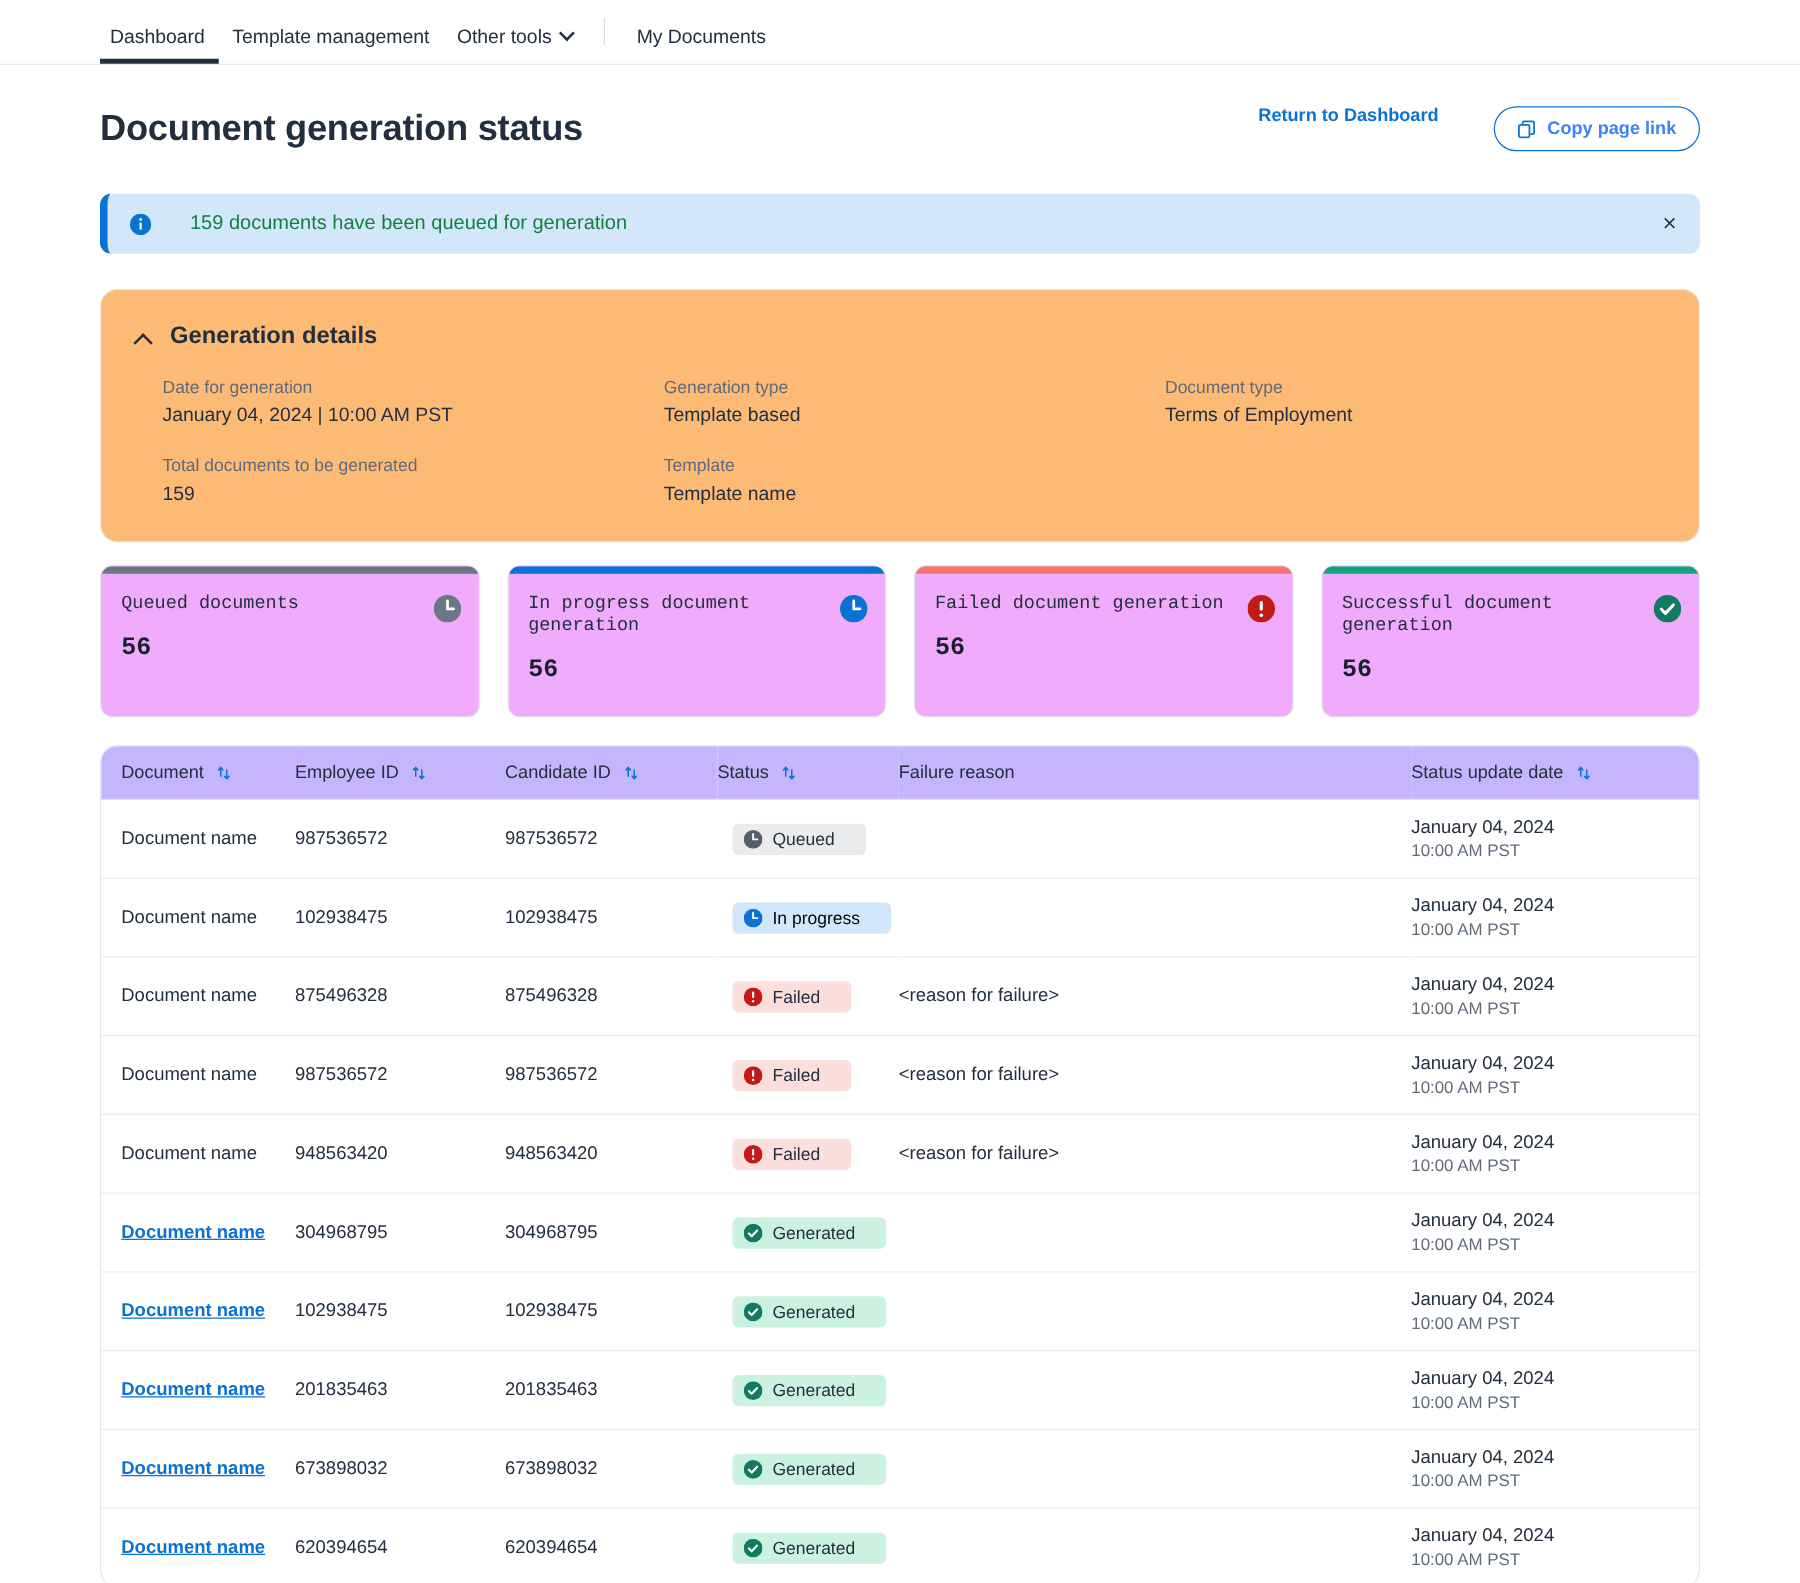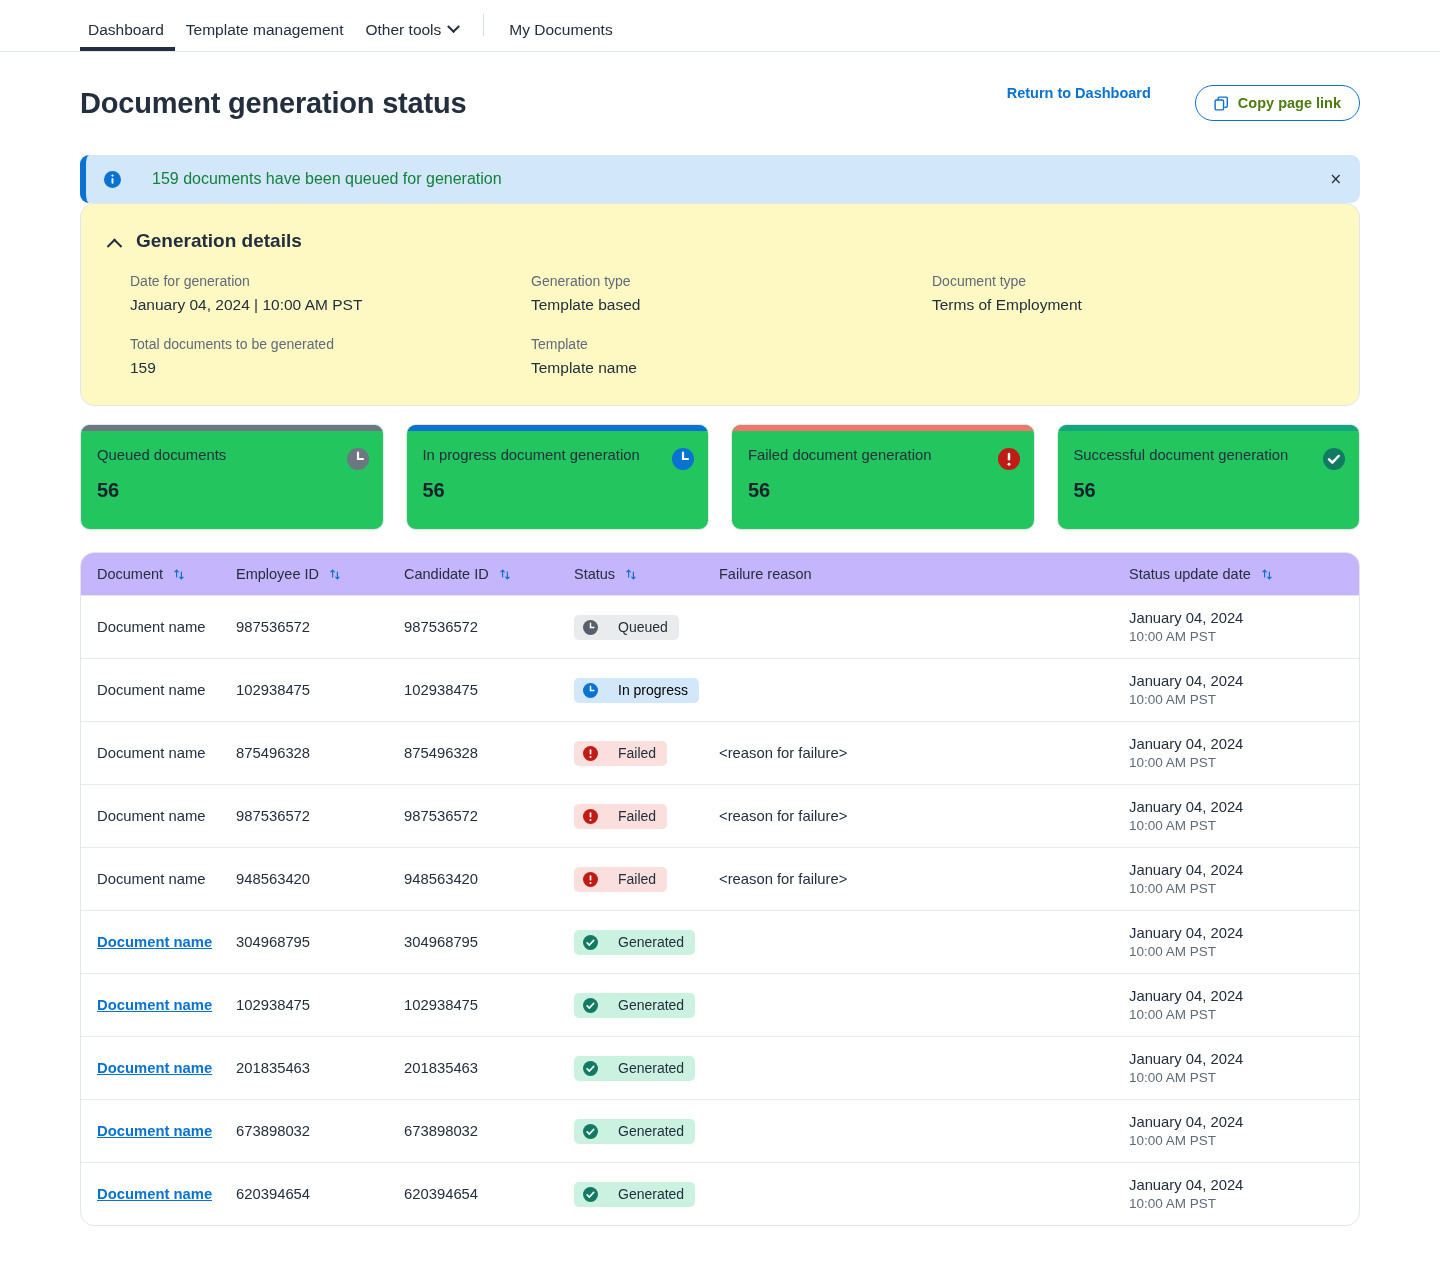--- a/index.html
+++ b/index.html
@@ -70,21 +70,21 @@
   .link-btn {
     color: #0972d3;
     font-size: 14.5px;
     font-weight: bold;
     cursor: pointer;
     white-space: nowrap;
   }
   .pill-btn {
     display: flex; align-items: center; gap: 9px;
     border: 1.6px solid #0972d3;
-    color: #4d7c0f;
+    color: #3b82f6;
     font-size: 14.5px;
     font-weight: bold;
     border-radius: 22px;
     padding: 9px 18px;
     background: #fff;
     cursor: pointer;
     white-space: nowrap;
   }
   .copy-icon { width: 15px; height: 15px; display:block; }
 
@@ -103,23 +103,24 @@
   .alert-ico { width: 17px; height: 17px; flex: 0 0 auto; }
   .alert-text { font-size: 16px; color: #15803d; margin-left: 31px; }
   .alert-close {
     position: absolute; right: 18px; top: 50%; transform: translateY(-50%);
     font-size: 15px; color: #232f3e; cursor: pointer; line-height: 1;
     font-family: "DejaVu Sans", sans-serif;
   }
 
   
   .panel {
+    margin-top: 28px;
     border: 1px solid #e3e6ea;
     border-radius: 14px;
-    background: #fef9c3;
+    background: #fdba74;
     padding: 26px 26px 28px 26px;
   }
   .panel-head { display: flex; align-items: center; gap: 16px; padding-left: 2px; }
   .caret-up {
     width: 11px; height: 11px;
     border-left: 2px solid #232f3e;
     border-top: 2px solid #232f3e;
     transform: rotate(45deg) translate(2px,2px);
     margin-top: 4px;
     cursor: pointer;
@@ -138,24 +139,25 @@
   
   .cards {
     display: grid;
     grid-template-columns: repeat(4, 1fr);
     gap: 22px;
     margin-top: 18px;
   }
   .card {
     border: 1px solid #e3e6ea;
     border-radius: 10px;
-    background: #22c55e;
+    background: #f0abfc;
     overflow: hidden;
     position: relative;
-    height: 106px;
+    height: 122px;
+    font-family: Liberation Mono, monospace;
   }
   .card-bar { height: 6px; width: 100%; }
   .card-body { padding: 16px 16px 0 16px; }
   .card-label { font-size: 14.8px; color: #232f3e; padding-right: 34px; line-height: 1.2; }
   .card-value { font-size: 20px; font-weight: bold; color: #16212e; margin-top: 14px; }
   .card-icon { position: absolute; right: 14px; top: 23px; width: 22px; height: 22px; }
 
   
   .table-wrap {
     margin-top: 22px;
@@ -196,26 +198,27 @@
   td.c1 { padding-left: 16px; }
   .doc-link {
     color: #0972d3;
     text-decoration: underline;
     font-weight: bold;
     cursor: pointer;
   }
   .badge {
     display: inline-flex;
     align-items: center;
-    gap: 20px;
+    gap: 8px;
     border-radius: 5px;
-    padding: 5px 11px 5px 9px;
+    padding: 5px 25px 5px 9px;
     font-size: 14px;
     line-height: 1;
     white-space: nowrap;
+    margin-left: 12px;
   }
   .badge svg { width: 15px; height: 15px; flex: 0 0 auto; }
   .date-main { font-size: 14.8px; color: #232f3e; }
   .date-sub { font-size: 13.5px; color: #5f6b7a; margin-top: 3px; }
   .fail-reason { font-size: 14.8px; color: #232f3e; }
 </style>
 </head>
 <body>
 
 <div class="topnav">

